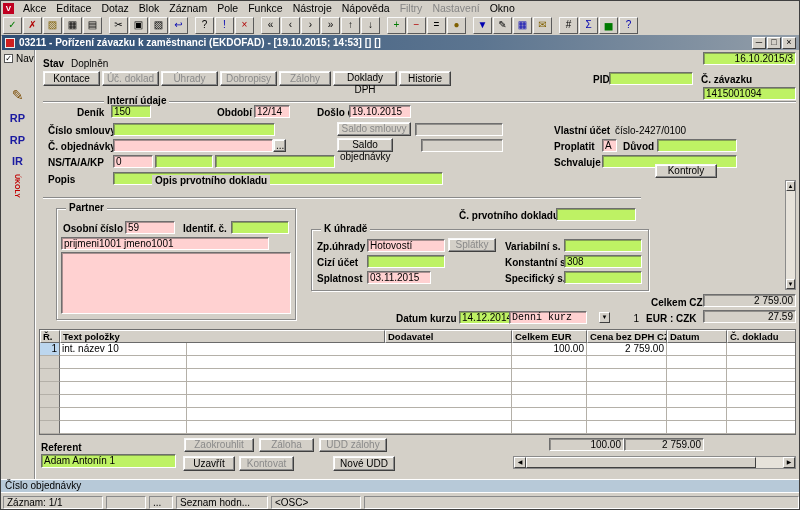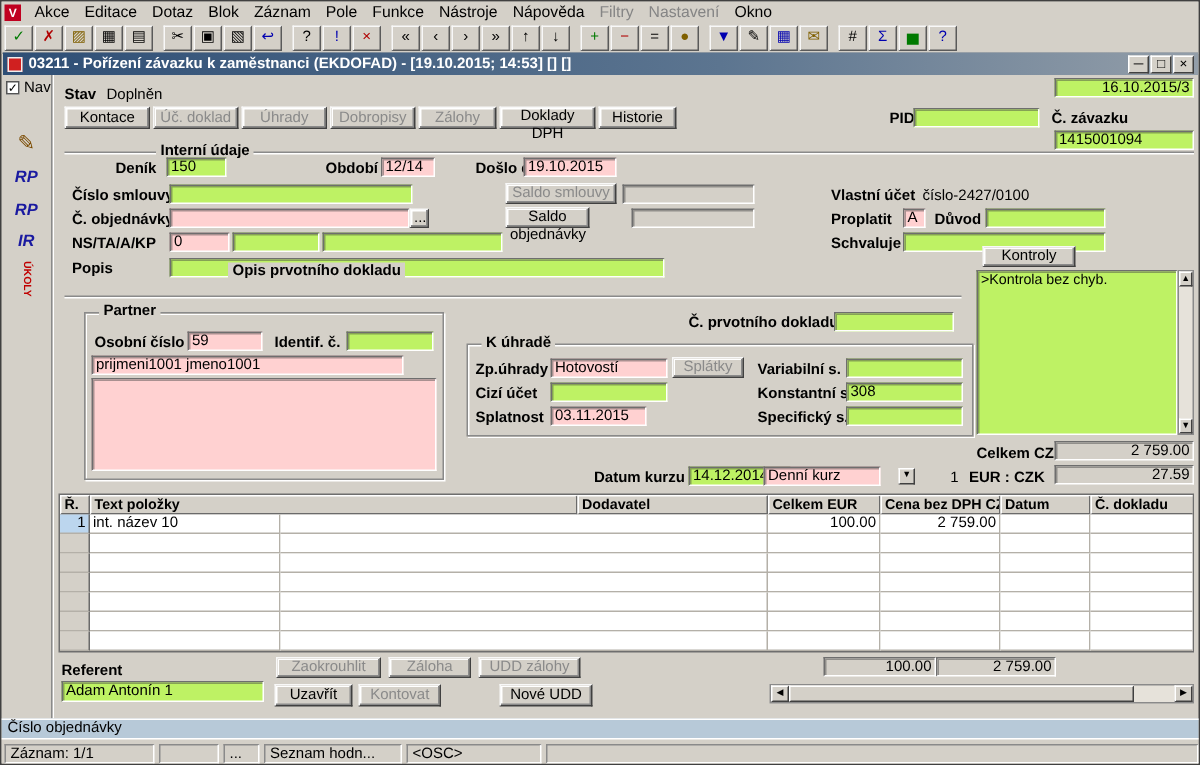--- a/index.html
+++ b/index.html
@@ -44,21 +44,21 @@
   .sbh{position:absolute;left:512px;top:455px;width:283px;height:13px;background:#e6e2da;border:1px solid #8a8a8a;display:flex;}
   .sbv{position:absolute;left:784px;top:179px;width:11px;height:110px;background:#e6e2da;border:1px solid #8a8a8a;display:flex;flex-direction:column;}
   .sbtn{background:#d4d0c8;border:1px solid;border-color:#fff #404040 #404040 #fff;font-size:6px;line-height:9px;text-align:center;padding:0;flex:none;}
   .hthumb{width:230px;height:100%;background:#d4d0c8;border:1px solid;border-color:#fff #404040 #404040 #fff;}
   .hintbar{position:absolute;left:0;top:478px;width:800px;height:13px;background:#b7c9d8;border-top:1px solid #fff;padding:0 4px;line-height:12px;}
   .statusbar{position:absolute;left:0;top:491px;width:800px;height:19px;background:#d4d0c8;border-top:1px solid #fff;display:flex;gap:3px;padding:3px 2px 0 2px;}
   .seg{height:13px;border:1px solid;border-color:#8a8a8a #fff #fff #8a8a8a;padding:0 3px;line-height:11px;white-space:nowrap;overflow:hidden;flex:none;}
   .navwrap{position:absolute;left:3px;top:52px;display:flex;align-items:center;gap:3px;}
   .chk{width:9px;height:9px;background:#fff;border:1px solid #555;font-size:8px;line-height:8px;text-align:center;}
   .ukoly{writing-mode:vertical-rl;font-size:7px;font-weight:bold;color:#c00000;height:34px;}
-  .rps{font-size:11px;font-weight:bold;color:#1a1aa0;font-style:italic;}
+  .rps{font-size:11px;font-weight:bold;color:#1a1aa0;}
   .ddarrow{position:absolute;width:11px;height:11px;font-size:6px;line-height:9px;text-align:center;background:#d4d0c8;border:1px solid;border-color:#fff #404040 #404040 #fff;padding:0;}
 </style>
 </head>
 <body>
 
 <div id="screen">
 
   <div class="menubar">
     <span class="logo">V</span>
     <span class="mi">Akce</span>
@@ -216,33 +216,32 @@
   <span class="lb" style="left:316px;top:256px;">Cizí účet</span>
   <div class="fld" style="left:366px;top:254px;width:78px;"></div>
   <span class="lb" style="left:504px;top:256px;">Konstantní s.</span>
   <div class="fld" style="left:563px;top:254px;width:78px;">308</div>
   <span class="lb" style="left:316px;top:272px;">Splatnost</span>
   <div class="fld pinkbg" style="left:366px;top:270px;width:64px;">03.11.2015</div>
   <span class="lb" style="left:504px;top:272px;">Specifický s.</span>
   <div class="fld" style="left:563px;top:270px;width:78px;"></div>
 
   <button class="btn" style="left:654px;top:163px;width:62px;height:14px;">Kontroly</button>
-  <div class="fld" style="left:650px;top:179px;width:134px;height:110px;font-size:9.5px;">&gt;Kontrola bez chyb.</div>
   <div class="sbv">
     <button class="sbtn" style="height:10px;">▲</button>
     <span style="flex:1"></span>
     <button class="sbtn" style="height:10px;">▼</button>
   </div>
 
   <span class="lb" style="left:650px;top:296px;">Celkem CZK</span>
   <div class="fld graybg num" style="left:702px;top:293px;width:93px;">2 759.00</div>
 
   <span class="lb" style="left:395px;top:312px;">Datum kurzu</span>
   <div class="fld" style="left:458px;top:310px;width:68px;">14.12.2014</div>
-  <div class="fld pinkbg" style="left:508px;top:310px;width:78px;">Denní kurz</div>
+  <div class="fld pinkbg" style="left:508px;top:310px;width:78px;font-family:Liberation Mono, monospace;">Denní kurz</div>
   <button class="ddarrow" style="left:598px;top:311px;">▼</button>
   <span class="tx num" style="left:618px;top:312px;width:20px;">1</span>
   <span class="lb" style="left:645px;top:312px;">EUR : CZK</span>
   <div class="fld graybg num" style="left:702px;top:309px;width:93px;">27.59</div>
 
   <div class="tbl">
     <div class="trow">
       <span class="hcell c0">Ř.</span>
       <span class="hcell c2">Text položky</span>
       <span class="hcell c1">Dodavatel</span>

